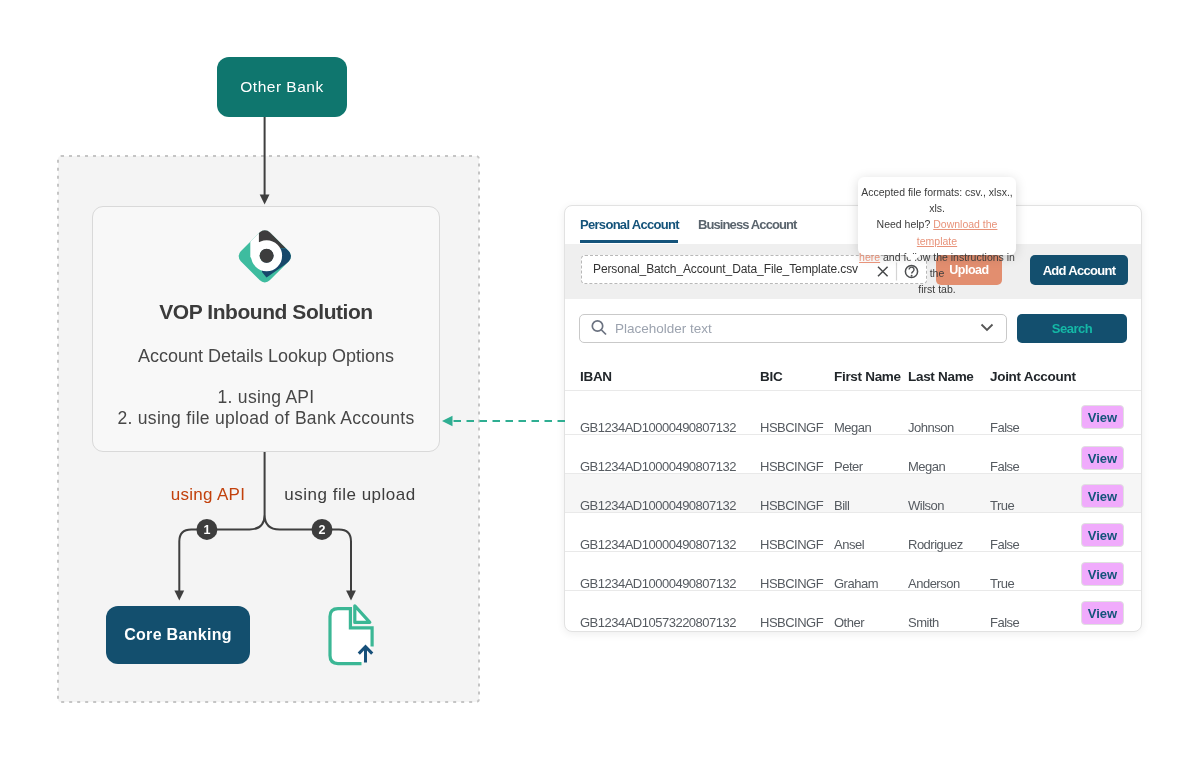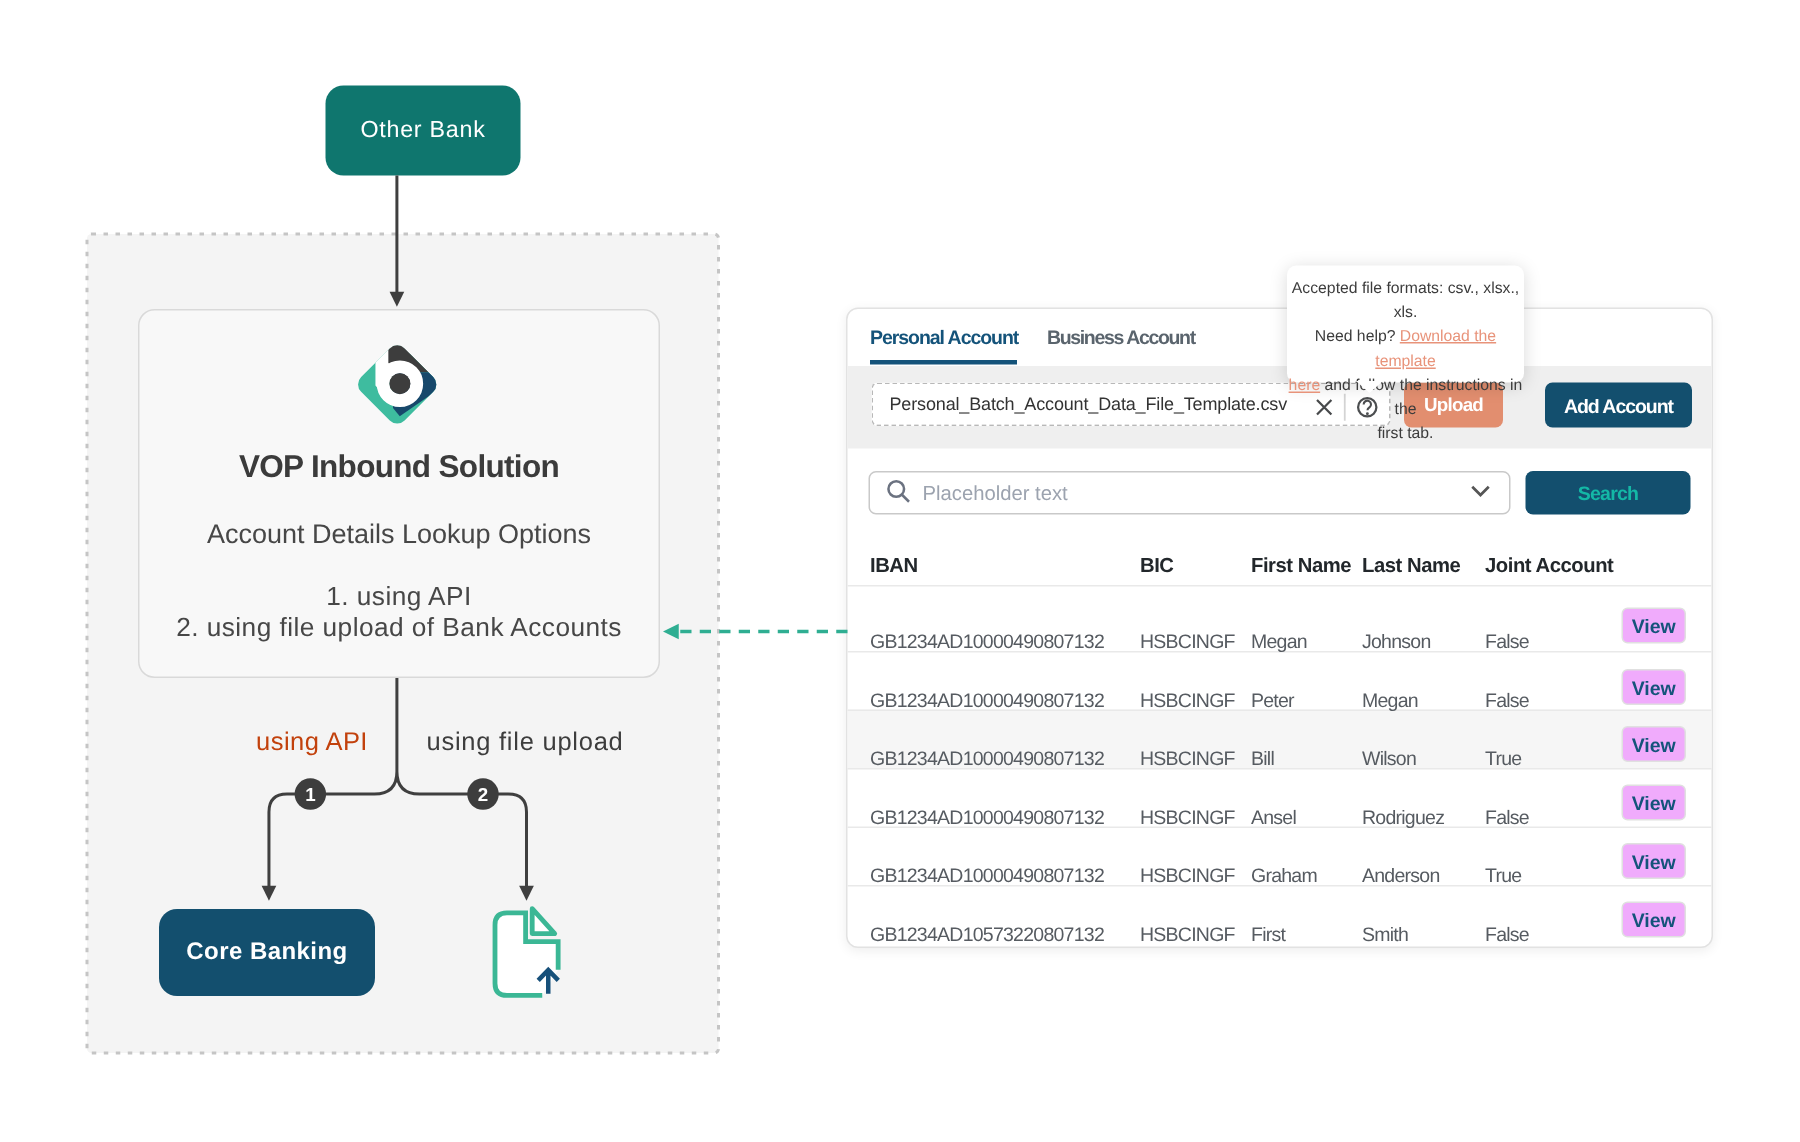--- a/index.html
+++ b/index.html
@@ -171,21 +171,21 @@
 
   <div class="cell" style="left:580px;top:565px">GB1234AD10000490807132</div>
   <div class="cell" style="left:760px;top:565px">HSBCINGF</div>
   <div class="cell" style="left:834px;top:565px">Graham</div>
   <div class="cell" style="left:908px;top:565px">Anderson</div>
   <div class="cell" style="left:990px;top:565px">True</div>
   <div class="view" style="top:562px">View</div>
 
   <div class="cell" style="left:580px;top:604px">GB1234AD10573220807132</div>
   <div class="cell" style="left:760px;top:604px">HSBCINGF</div>
-  <div class="cell" style="left:834px;top:604px">First</div>
+  <div class="cell" style="left:834px;top:604px">Other</div>
   <div class="cell" style="left:908px;top:604px">Smith</div>
   <div class="cell" style="left:990px;top:604px">False</div>
   <div class="view" style="top:601px">View</div>
 
   <div class="abs tooltip">Accepted file formats: csv., xlsx., xls.<br>
     Need help? <span class="lnk">Download the template</span><br>
     <span class="lnk">here</span> and follow the instructions in the<br>
     first tab.</div>
   <div class="abs tippointer"></div>
 

